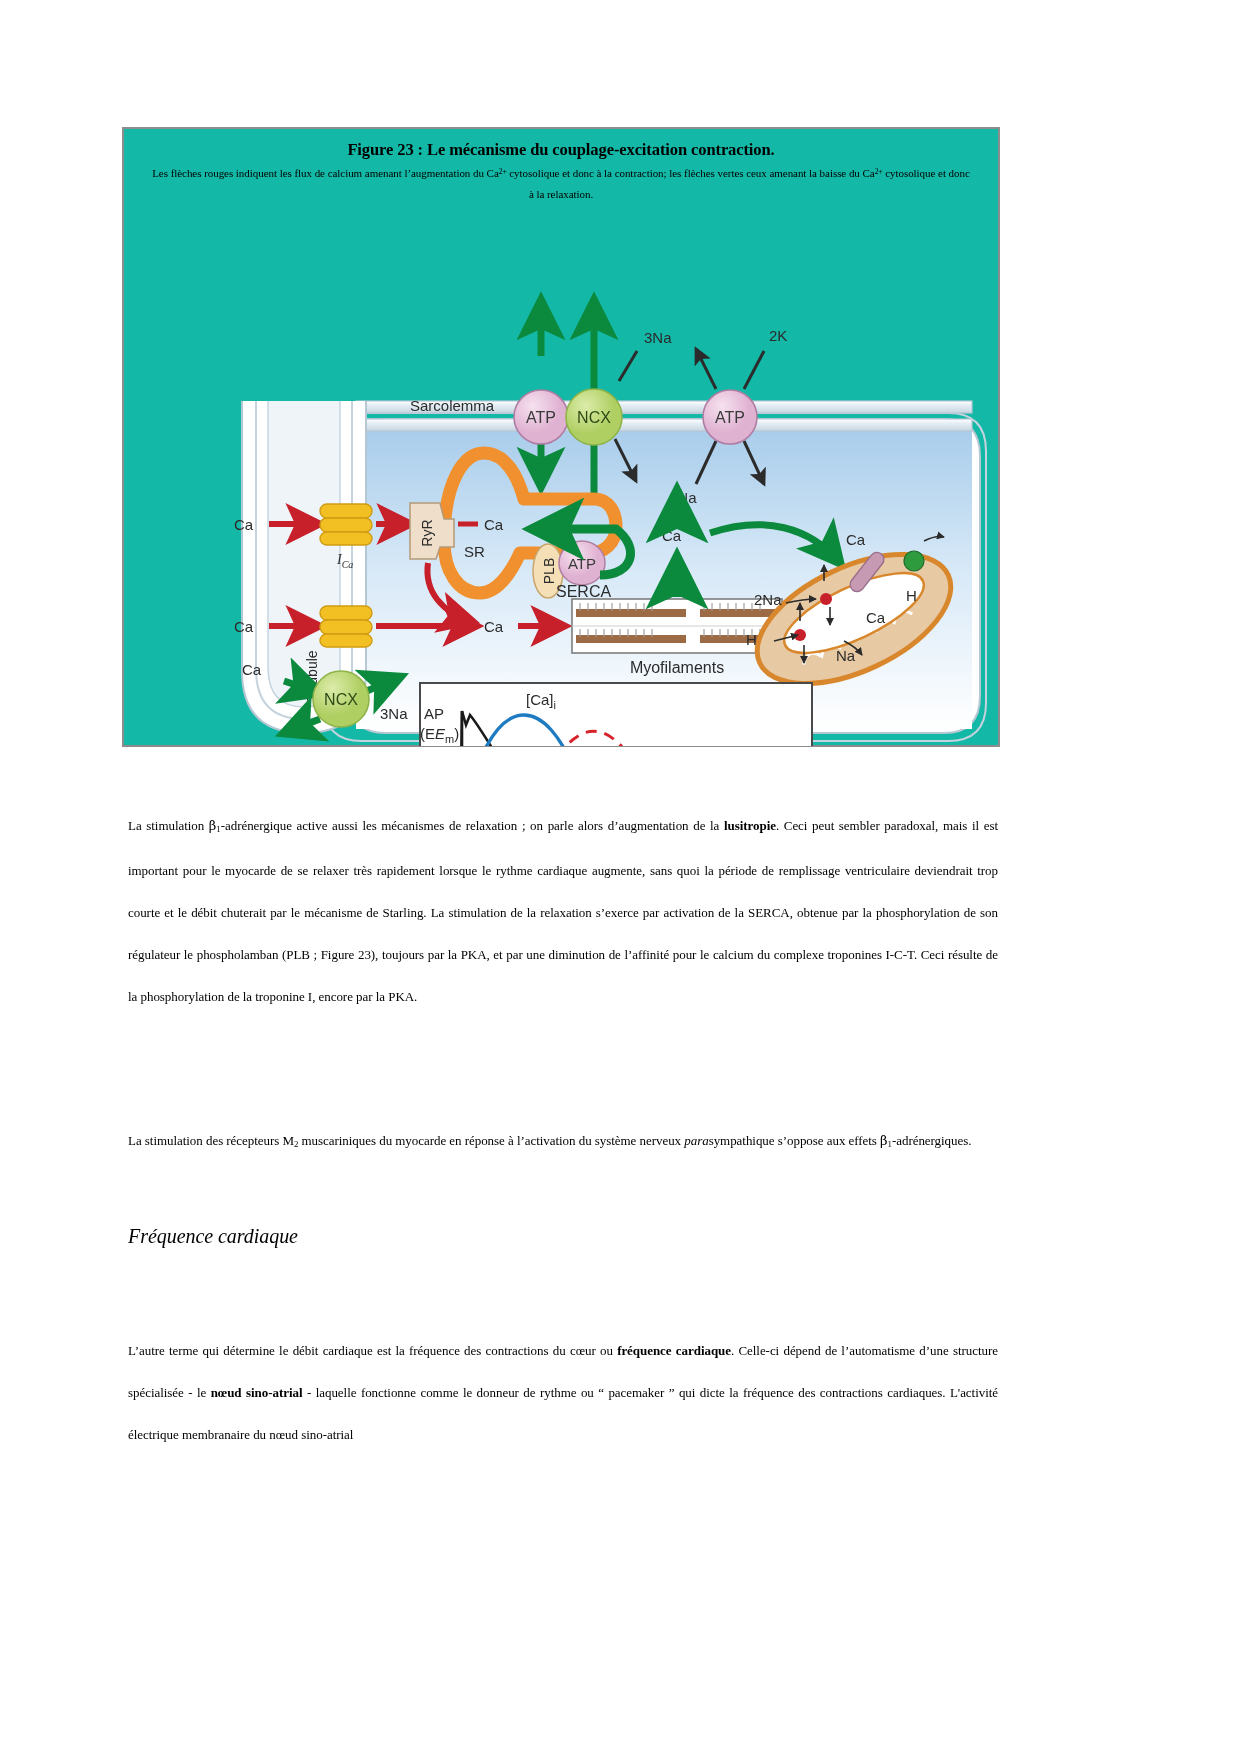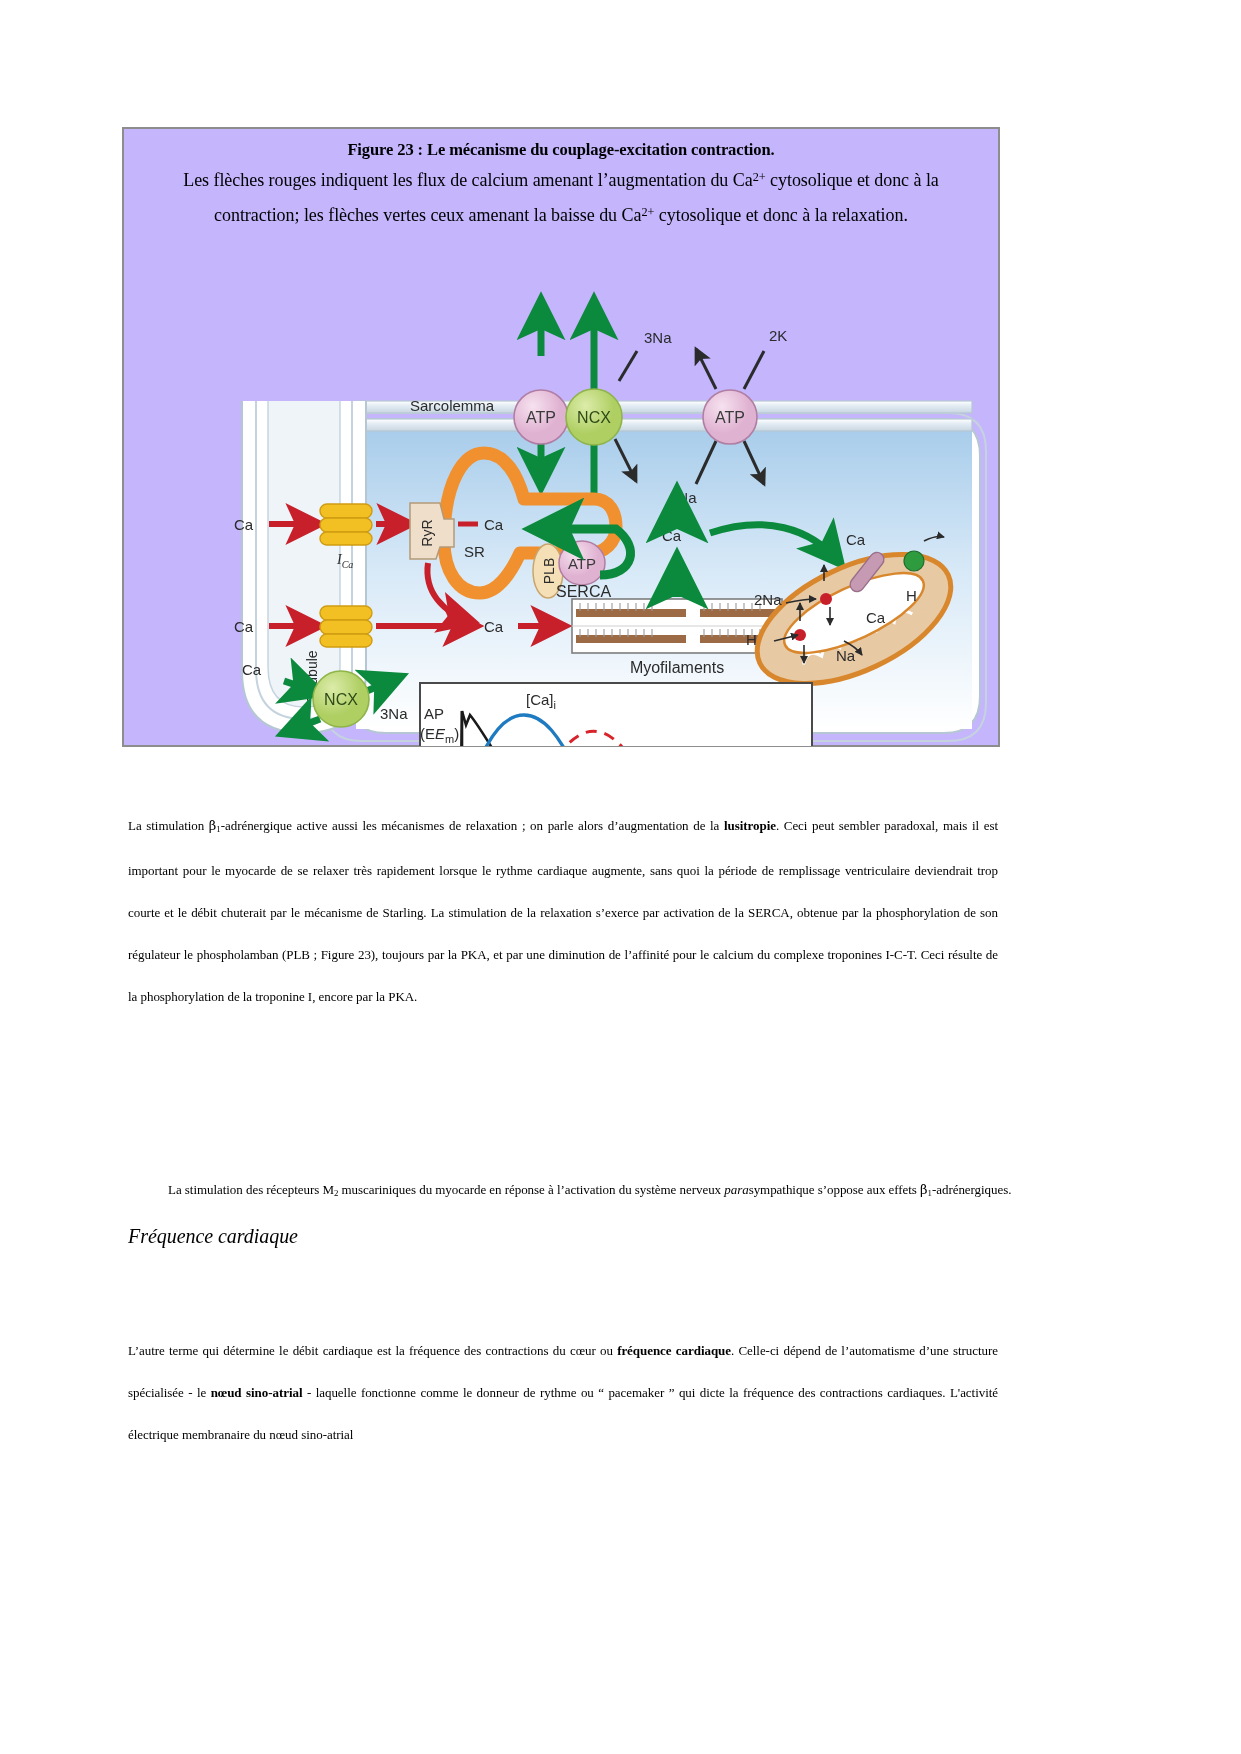--- a/index.html
+++ b/index.html
@@ -23,35 +23,35 @@
   }
 
   
   .figure-box {
     position: absolute;
     left: 122px;
     top: 127px;
     width: 878px;
     height: 620px;
     border: 2px solid #8d8d8d;
-    background: #c4b5fd;
+    background: #14b8a6;
     box-sizing: border-box;
   }
   .fig-caption {
     padding: 8px 26px 0 26px;
     text-align: center;
   }
   .fig-title {
     font-weight: bold;
     font-size: 16.5px;
     line-height: 1.55;
     letter-spacing: -0.1px;
   }
   .fig-desc {
-    font-size: 18px;
+    font-size: 11px;
     line-height: 1.95;
     text-align: center;
     letter-spacing: -0.05px;
   }
   sup { font-size: 0.68em; vertical-align: 0.42em; }
   sub { font-size: 0.68em; vertical-align: -0.22em; }
 
   
   .diagram {
     position: absolute;
@@ -66,21 +66,21 @@
     position: absolute;
     left: 128px;
     width: 870px;
     font-size: 13px;
     line-height: 42px;
     text-align: justify;
     text-justify: inter-word;
     letter-spacing: -0.05px;
   }
   .p1 { top: 805px; }
-  .p2 { top: 1169px; margin-left: 40px; }
+  .p2 { top: 1120px; }
   .heading { top: 1215px; font-style: italic; font-size: 20px; }
   .p3 { top: 1330px; }
   b { font-weight: bold; }
   i { font-style: italic; }
   .beta { font-family: "DejaVu Serif", serif; }
 </style>
 </head>
 <body>
 
 <div class="page">

